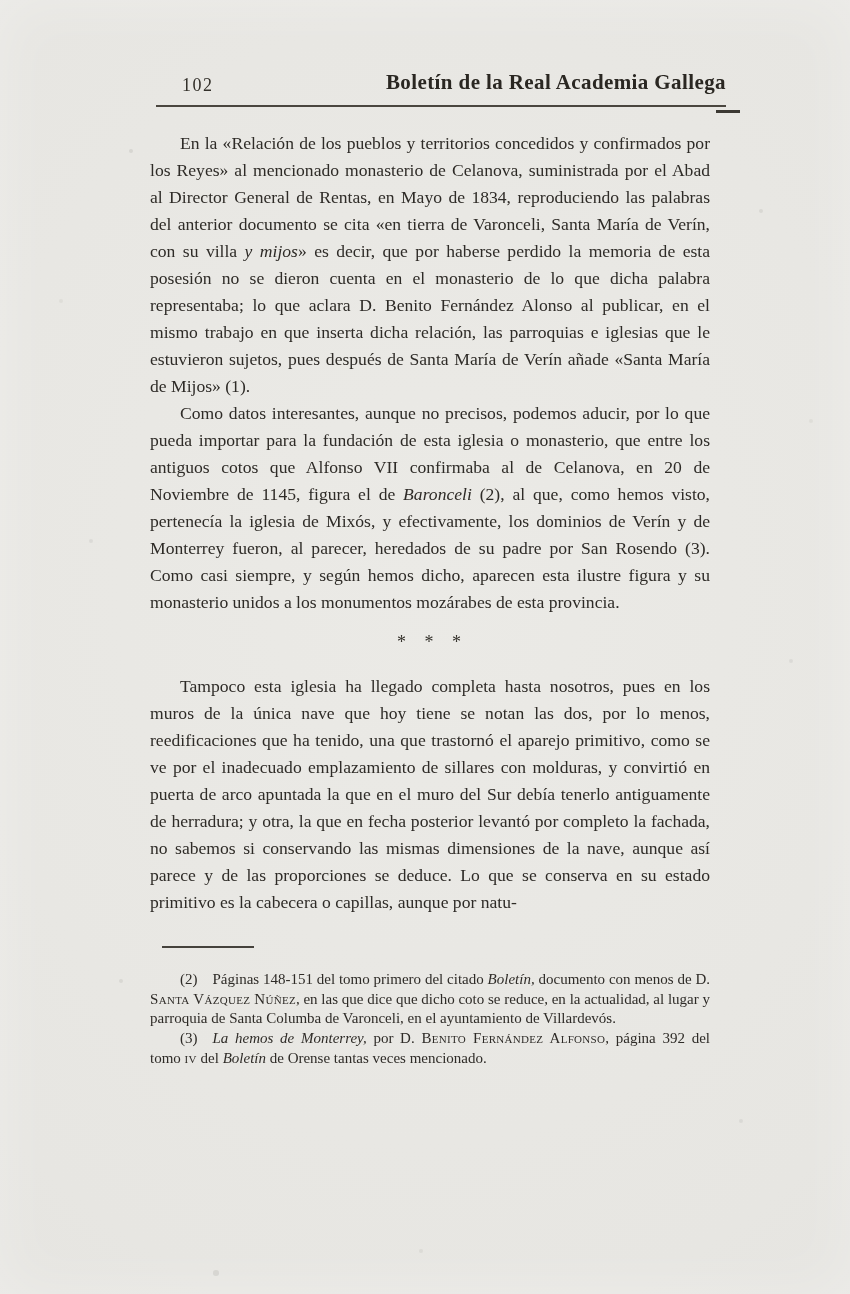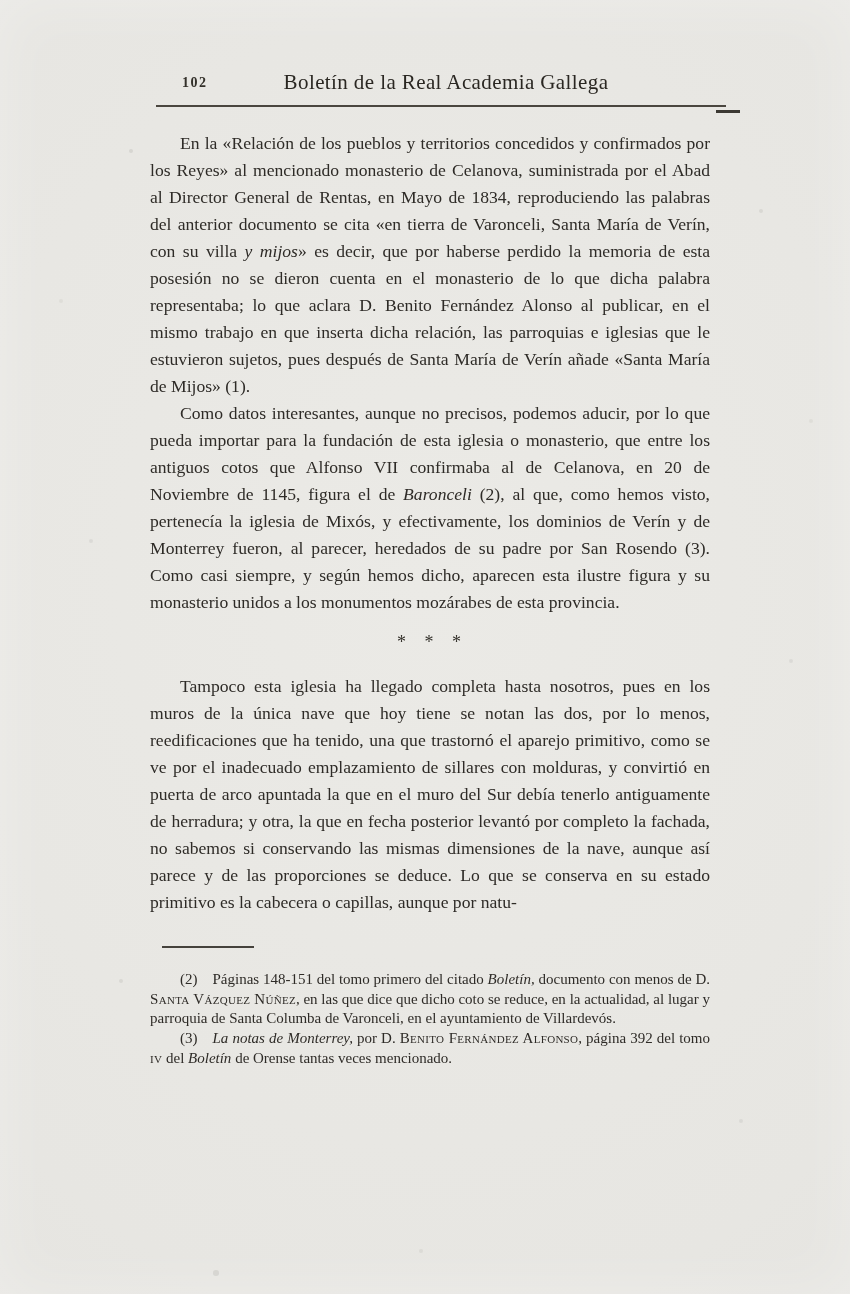--- a/index.html
+++ b/index.html
@@ -36,26 +36,26 @@
   }
   .content {
     position: absolute;
     left: 150px;
     top: 70px;
     width: 560px;
   }
   .header { position: relative; height: 30px; }
   .page-number {
     position: absolute; left: 32px; top: 5px;
-    font-size: 14px; font-weight: bold; letter-spacing: 1.5px;
+    font-size: 18px; font-weight: normal; letter-spacing: 1.5px;
     color: #33302a;
   }
   .header-title {
-    text-align: center;
-    font-size: 21px; font-weight: normal; letter-spacing: 0.4px;
+    text-align: right;
+    font-size: 21px; font-weight: bold; letter-spacing: 0.4px;
     transform: translateX(16px);
     color: #2a2722;
   }
   .header-rule {
     position: relative;
     margin-top: 5px; margin-left: 6px;
     width: 570px; height: 2px;
     background: #4a463f;
   }
   .header-rule-dash {
@@ -114,17 +114,17 @@
     <div class="body-text">
       <p><span>En la «Relación de los pueblos y territorios concedidos y confirmados por los Reyes» al mencionado monasterio de Celanova, suministrada por el Abad al Director General de Rentas, en Mayo de 1834, reproduciendo las palabras del anterior documento se cita «en tierra de Varonceli, Santa María de Verín, con su villa </span><span class="run-italic">y mijos</span><span>» es decir, que por haberse perdido la memoria de esta posesión no se dieron cuenta en el monasterio de lo que dicha palabra representaba; lo que aclara D. Benito Fernández Alonso al publicar, en el mismo trabajo en que inserta dicha relación, las parroquias e iglesias que le estuvieron sujetos, pues después de Santa María de Verín añade «Santa María de Mijos» (1).</span></p>
       <p><span>Como datos interesantes, aunque no precisos, podemos aducir, por lo que pueda importar para la fundación de esta iglesia o monasterio, que entre los antiguos cotos que Alfonso VII confirmaba al de Celanova, en 20 de Noviembre de 1145, figura el de </span><span class="run-italic">Baronceli</span><span> (2), al que, como hemos visto, pertenecía la iglesia de Mixós, y efectivamente, los dominios de Verín y de Monterrey fueron, al parecer, heredados de su padre por San Rosendo (3).  Como casi siempre, y según hemos dicho, aparecen esta ilustre figura y su monasterio unidos a los monumentos mozárabes de esta provincia.</span></p>
       <div class="asterisk-sep">* * *</div>
       <p><span>Tampoco esta iglesia ha llegado completa hasta nosotros, pues en los muros de la única nave que hoy tiene se notan las dos, por lo menos, reedificaciones que ha tenido, una que trastornó el aparejo primitivo, como se ve por el inadecuado emplazamiento de sillares con molduras, y convirtió en puerta de arco apuntada la que en el muro del Sur debía tenerlo antiguamente de herradura; y otra, la que en fecha posterior levantó por completo la fachada, no sabemos si conservando las mismas dimensiones de la nave, aunque así parece y de las proporciones se deduce.  Lo que se conserva en su estado primitivo es la cabecera o capillas, aunque por natu-</span></p>
     </div>
 
     <div class="footnotes">
       <div class="footnote-rule"></div>
       <p><span>(2) Páginas 148-151 del tomo primero del citado </span><span class="run-italic">Boletín,</span><span> documento con menos de D. </span><span class="run-smallcaps">Santa Vázquez Núñez</span><span>, en las que dice que dicho coto se reduce, en la actualidad, al lugar y parroquia de Santa Columba de Varonceli, en el ayuntamiento de Villardevós.</span></p>
-      <p><span>(3) </span><span class="run-italic">La notas de Monterrey,</span><span> por D. </span><span class="run-smallcaps">Benito Fernández Alfonso</span><span>, página 392 del tomo </span><span class="run-smallcaps">iv</span><span> del </span><span class="run-italic">Boletín</span><span> de Orense tantas veces mencionado.</span></p>
+      <p><span>(3) </span><span class="run-italic">La hemos de Monterrey,</span><span> por D. </span><span class="run-smallcaps">Benito Fernández Alfonso</span><span>, página 392 del tomo </span><span class="run-smallcaps">iv</span><span> del </span><span class="run-italic">Boletín</span><span> de Orense tantas veces mencionado.</span></p>
     </div>
 
   </div>
 </div>
 
 </body></html>

